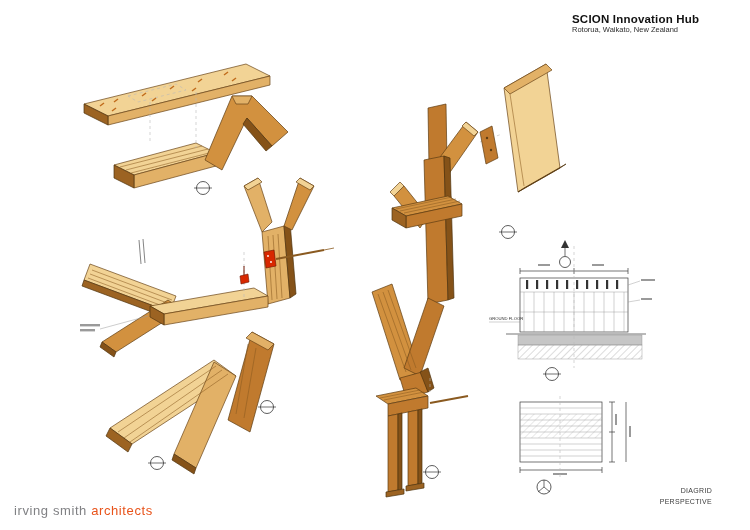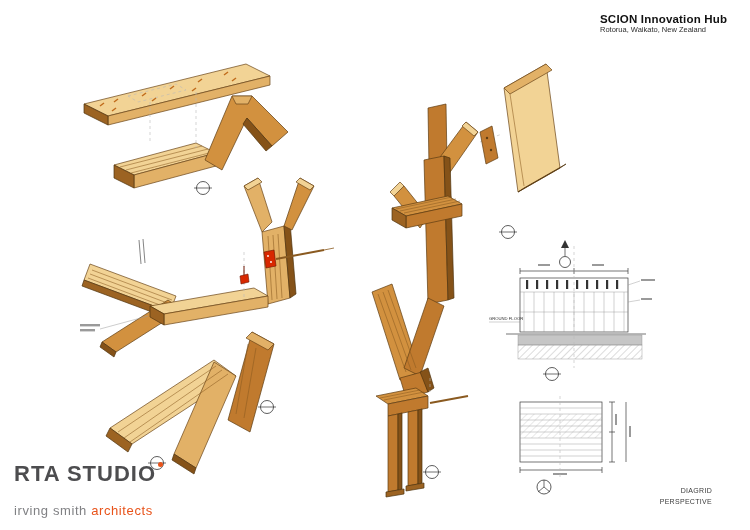--- a/index.html
+++ b/index.html
@@ -1,19 +1,19 @@
 <!DOCTYPE html>
 <html><head>
 <meta charset="utf-8">
 <style>
   html,body{margin:0;padding:0;background:#ffffff;}
   .page{position:relative;width:750px;height:530px;background:#ffffff;
         font-family:"Liberation Sans",sans-serif;overflow:hidden;}
   
-  .header{position:absolute;top:13px;left:600px;}
+  .header{position:absolute;top:13px;left:572px;}
   .header .title{font-size:11.5px;font-weight:bold;color:#111;letter-spacing:.2px;}
   .header .subtitle{font-size:7.5px;color:#2e2e2e;margin-top:0;}
   
   .logo{position:absolute;left:14px;bottom:12px;}
   .logo .studio{font-size:22px;font-weight:bold;color:#4d4d4f;letter-spacing:1px;line-height:1;}
   .logo .dot{display:inline-block;width:5px;height:5px;border-radius:50%;
              background:#e8531a;vertical-align:14px;margin-left:2px;}
   .logo .subline{font-size:13px;color:#808184;letter-spacing:.6px;margin-top:18px;}
   .logo .subline .accent{color:#e8531a;}
   
@@ -324,23 +324,20 @@
           <line class="tagline" x1="499" y1="232" x2="517" y2="232"></line>
         </g>
       <g>
           <circle class="tag" cx="432" cy="472" r="6.5"></circle>
           <line class="tagline" x1="423" y1="472" x2="441" y2="472"></line>
         </g>
     </g>
   </svg>
 
   <div class="logo">
-    <div class="studio">
-      <span>RTA STUDIO</span><span class="dot"></span>
-    </div>
     <div class="subline">
       <span>irving smith </span><span class="accent">architects</span>
     </div>
   </div>
 
   <div class="sheet-label">
     <div>DIAGRID</div>
     <div>PERSPECTIVE</div>
   </div>
 

